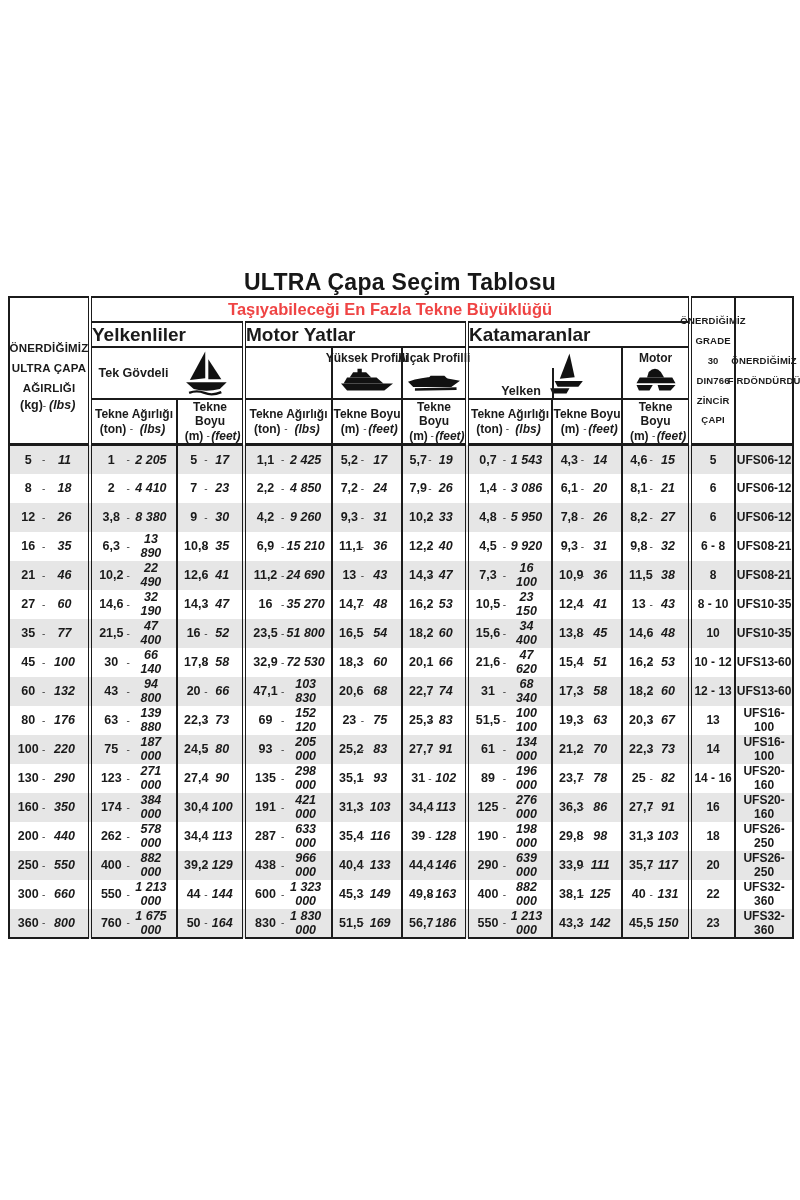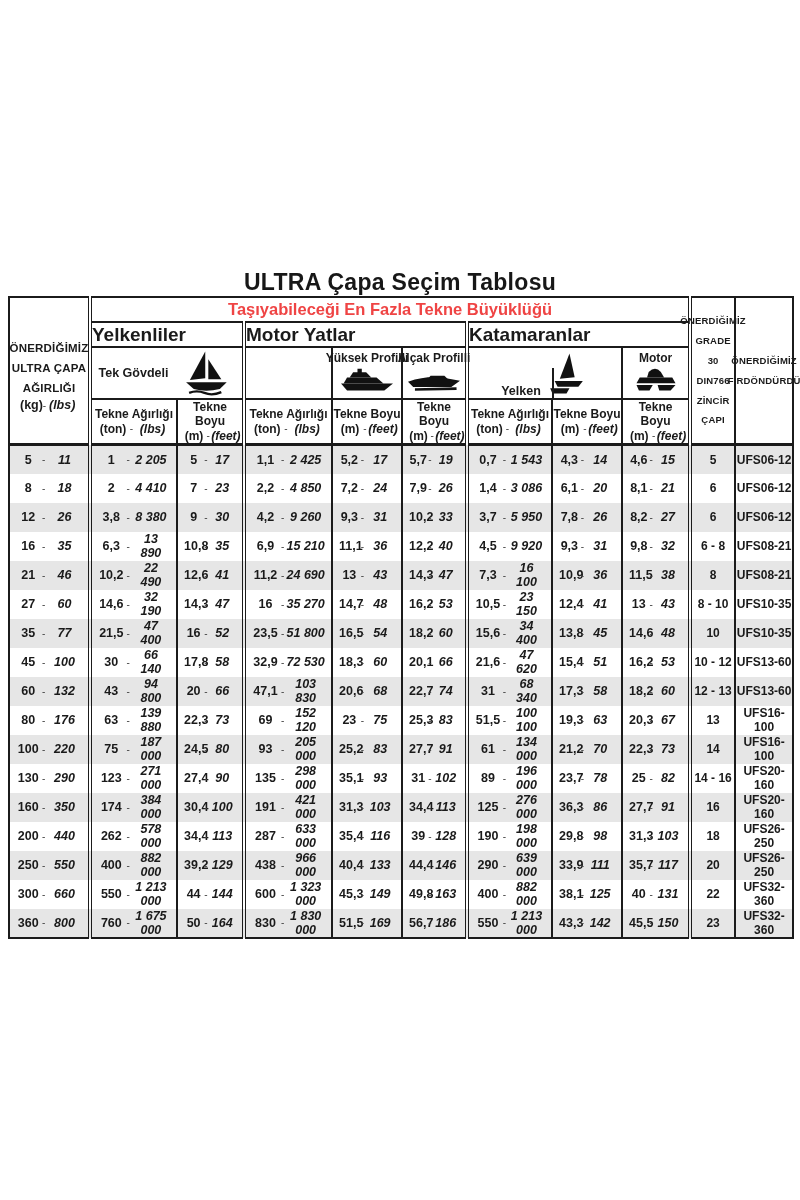--- a/index.html
+++ b/index.html
@@ -404,21 +404,21 @@
           </td>
           <td>
             <div class="pair">
               <span class="pa">10,2</span>
               <span class="pd">-</span>
               <span class="pb">33</span>
             </div>
           </td>
           <td class="dbl">
             <div class="pair">
-              <span class="pa">3,7</span>
+              <span class="pa">4,8</span>
               <span class="pd">-</span>
               <span class="pb">5 950</span>
             </div>
           </td>
           <td>
             <div class="pair">
               <span class="pa">7,8</span>
               <span class="pd">-</span>
               <span class="pb">26</span>
             </div>

